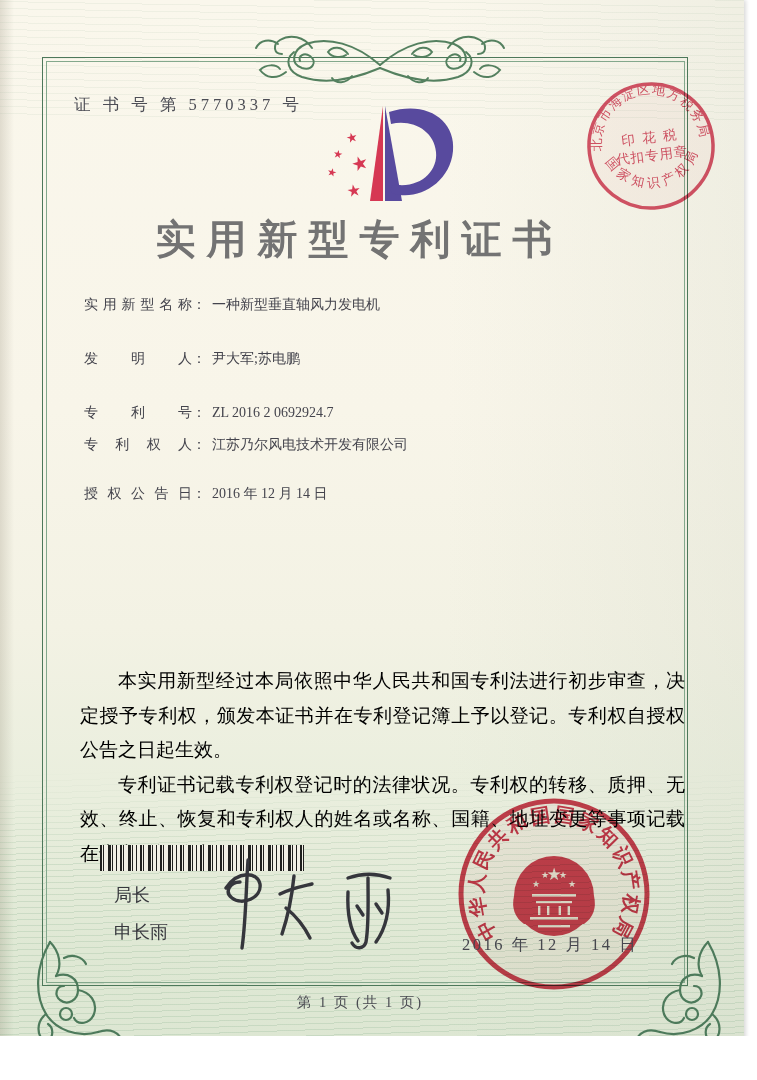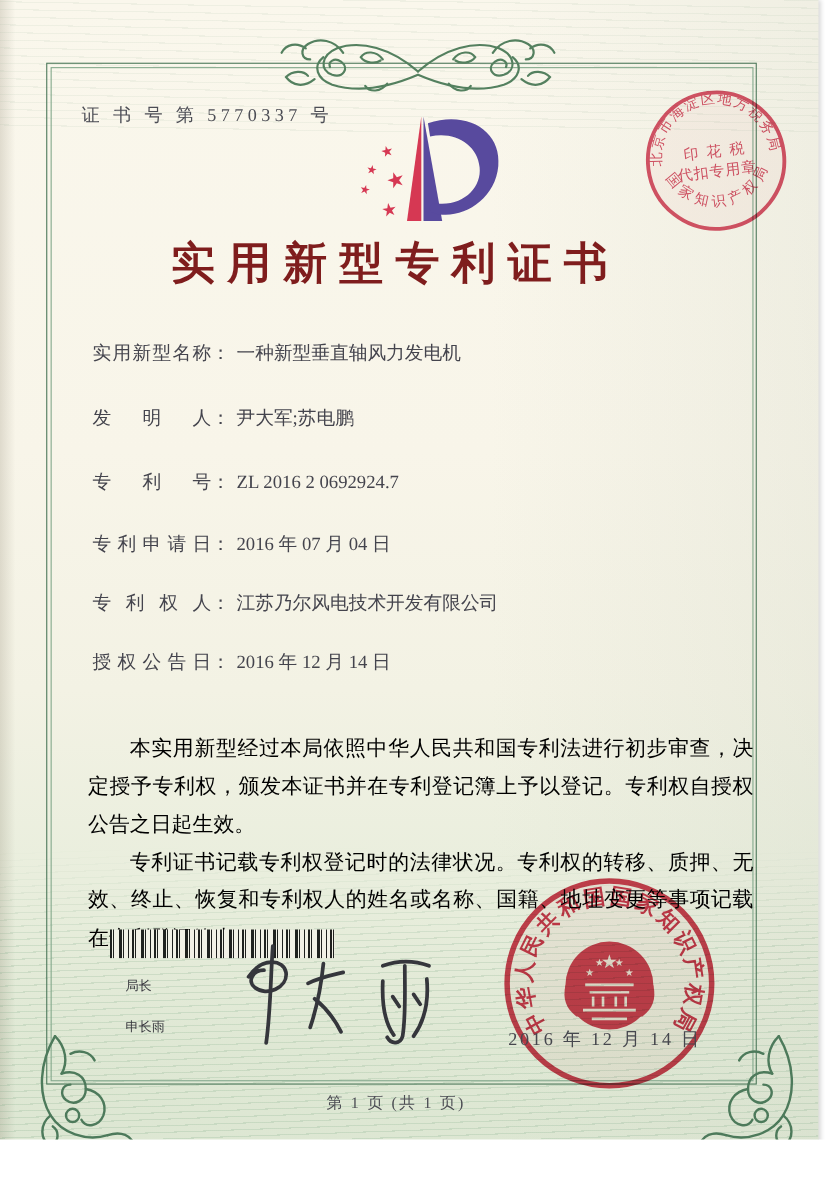--- a/index.html
+++ b/index.html
@@ -20,41 +20,41 @@
          background:repeating-linear-gradient(181deg, rgba(160,185,160,.13) 0 1px, rgba(255,255,255,0) 1px 7px);}
   
   .frame{position:absolute;left:42px;top:57px;right:69px;bottom:50px;
          border:1.5px solid #4d785a;}
   .frame::after{content:"";position:absolute;inset:2.5px;border:1px solid #83a88c;}
   .ornament{position:absolute;pointer-events:none;}
   
   .cert-no{position:absolute;left:74px;top:94px;font-size:16.5px;letter-spacing:4px;color:#4c4d55;}
   
   .title{position:absolute;left:42px;right:80px;top:212px;text-align:center;
-         font-size:40px;font-weight:bold;letter-spacing:11px;color:#7f1d1d;}
-  
-  .fields{position:absolute;left:84px;top:309px;right:90px;font-size:17px;color:#44444d;}
+         font-size:40px;font-weight:bold;letter-spacing:11px;color:#737373;}
+  
+  .fields{position:absolute;left:84px;top:296px;right:90px;font-size:14px;color:#44444d;}
   .frow{margin-bottom:36px;white-space:nowrap;}
-  .frow:nth-child(3){margin-bottom:33px;}
+  .frow:nth-child(3){margin-bottom:14px;}
   .frow:nth-child(4){margin-bottom:31px;}
   .frow:nth-child(5){margin-bottom:30px;}
   .flabel{display:inline-block;width:108px;text-align:justify;text-align-last:justify;vertical-align:bottom;}
   .fcolon{display:inline-block;margin-right:6px;}
   
   .body-text{position:absolute;left:80px;right:72px;top:664px;
          font-size:19px;line-height:1.82;color:#000000;text-align:justify;}
   .body-text p{margin:0;text-indent:2em;}
   
   .barcode{position:absolute;left:100px;top:845px;width:204px;height:26px;
          background:repeating-linear-gradient(90deg,
            #20211f 0 2px,#f2f0e6 2px 3px,#20211f 3px 4px,#f2f0e6 4px 8px,
            #20211f 8px 11px,#f2f0e6 11px 12px,#20211f 12px 13px,#f2f0e6 13px 16px,
            #20211f 16px 17px,#f2f0e6 17px 20px);}
-  .signer{position:absolute;left:114px;top:878px;font-size:12px;color:#37383e;line-height:37px;
-         font-family:Liberation Sans, sans-serif;}
+  .signer{position:absolute;left:114px;top:878px;font-size:18px;color:#37383e;line-height:37px;
+         font-family:Liberation Mono, monospace;}
   .signature{position:absolute;left:198px;top:848px;}
   
   .seal{position:absolute;left:452px;top:792px;mix-blend-mode:multiply;}
   .seal-date{position:absolute;left:462px;top:934px;font-size:16.5px;letter-spacing:2.5px;color:#46474e;}
   .tax-stamp{position:absolute;left:575px;top:70px;transform:rotate(-7deg);mix-blend-mode:multiply;}
   .footer{position:absolute;left:42px;right:79px;top:993px;text-align:center;
          font-size:14.5px;letter-spacing:2px;color:#4b4c53;}
 </style>
 </head>
 <body>
@@ -143,23 +143,20 @@
 
   <div class="fields">
     <div class="frow">
       <span class="flabel">实用新型名称</span><span class="fcolon">：</span><span>一种新型垂直轴风力发电机</span>
     </div>
     <div class="frow">
       <span class="flabel">发明人</span><span class="fcolon">：</span><span>尹大军;苏电鹏</span>
     </div>
     <div class="frow">
       <span class="flabel">专利号</span><span class="fcolon">：</span><span>ZL 2016 2 0692924.7</span>
-    </div>
-    <div class="frow">
-      <span class="flabel">专利申请日</span><span class="fcolon">：</span><span>2016 年 07 月 04 日</span>
     </div>
     <div class="frow">
       <span class="flabel">专利权人</span><span class="fcolon">：</span><span>江苏乃尔风电技术开发有限公司</span>
     </div>
     <div class="frow">
       <span class="flabel">授权公告日</span><span class="fcolon">：</span><span>2016 年 12 月 14 日</span>
     </div>
   </div>
 
   <div class="body-text">

